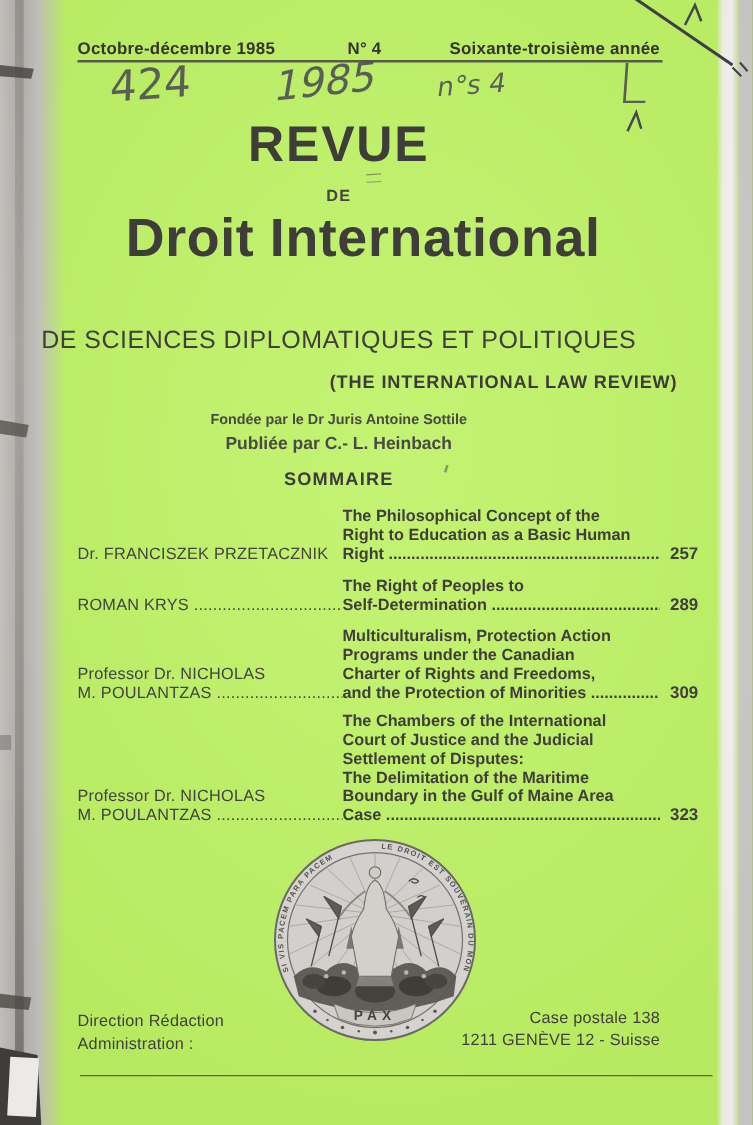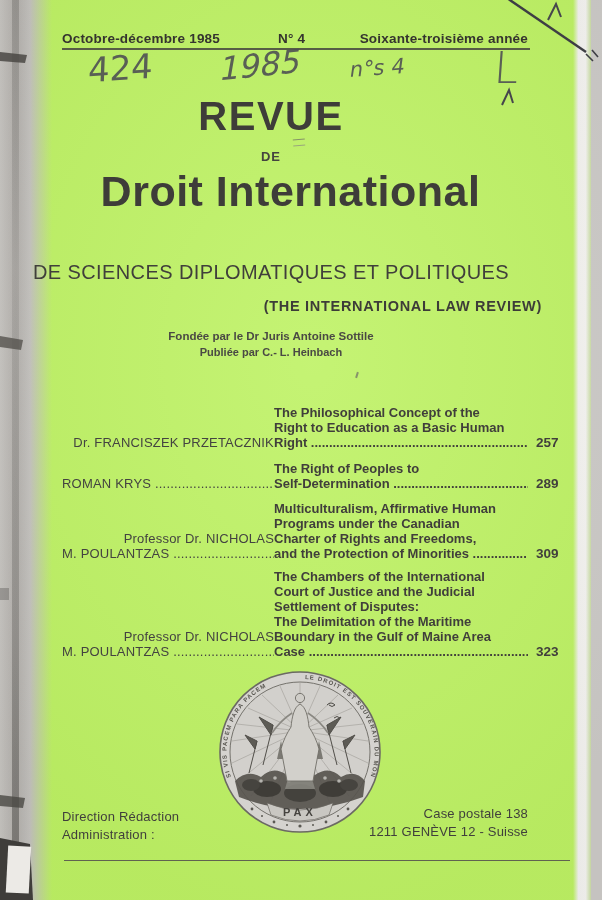--- a/index.html
+++ b/index.html
@@ -25,27 +25,27 @@
   .hdr-no{left:278px;}
   .hdr-year{right:74px;}
   .hdr-rule{position:absolute;left:62px;top:48px;width:468px;height:2px;background:#44433f;opacity:.85;}
   .title-main{position:absolute;left:0;right:60px;top:94px;text-align:center;font-size:40px;font-weight:bold;letter-spacing:1.5px;color:#3e3d39;}
   .title-de{position:absolute;left:0;right:60px;top:149px;text-align:center;font-size:13px;font-weight:bold;letter-spacing:1px;color:#45443f;}
   .title-sub{position:absolute;left:0;right:60px;top:167px;text-align:center;font-size:43px;font-weight:bold;letter-spacing:.5px;color:#3e3d39;margin-left:39px;}
   .artifact-tilde{position:absolute;left:293px;top:139px;width:12px;height:5px;border-top:1.6px solid #6e6c66;border-bottom:1.6px solid #8a8882;transform:rotate(-4deg);opacity:.7;}
   .series{position:absolute;left:0;right:60px;top:261px;text-align:center;font-size:20px;font-weight:400;letter-spacing:.4px;color:#403f3b;}
   .english{position:absolute;left:0;right:60px;top:298px;text-align:right;font-size:14.5px;font-weight:bold;letter-spacing:.7px;color:#3d3c38;}
   .founded{position:absolute;left:0;right:60px;top:330px;text-align:center;font-size:11.5px;font-weight:bold;color:#4a4944;}
-  .published{position:absolute;left:0;right:60px;top:346px;text-align:center;font-size:11px;font-weight:bold;color:#4a4944;}
+  .published{position:absolute;left:0;right:60px;top:346px;text-align:center;font-size:14px;font-weight:bold;color:#4a4944;}
   .sommaire{position:absolute;left:0;right:60px;top:376px;text-align:center;font-size:14.5px;font-weight:bold;letter-spacing:1px;color:#3d3c38;}
   .artifact-tick{position:absolute;left:356px;top:372px;width:2px;height:6px;background:#6e6c66;transform:rotate(18deg);opacity:.7;}
   
   .toc-row{position:absolute;left:62px;display:flex;width:516px;}
   .toc-authors{width:216px;align-self:flex-end;font-size:13px;letter-spacing:.2px;color:#444341;}
-  .toc-authors div{line-height:15px;white-space:nowrap;overflow:hidden;width:212px;text-align:right;}
+  .toc-authors div{line-height:15px;white-space:nowrap;overflow:hidden;width:212px;}
   .toc-titles{width:254px;font-size:13px;font-weight:bold;color:#403e3b;}
   .toc-titles div{line-height:15px;white-space:nowrap;overflow:hidden;width:254px;}
   .toc-page{width:46px;align-self:flex-end;font-size:13.5px;font-weight:bold;color:#413f3c;padding-left:8px;line-height:15px;}
   .row1{top:405px;} .row2{top:461px;} .row3{top:501px;} .row4{top:569px;}
   
   .foot{position:absolute;font-size:13px;color:#403f3c;letter-spacing:.2px;}
   .foot-l1{left:62px;top:809px;} .foot-l2{left:62px;top:827px;}
   .foot-r{right:74px;text-align:right;}
   .foot-r1{top:806px;} .foot-r2{top:824px;}
   .bottom-rule{position:absolute;left:64px;top:860px;width:506px;height:1.4px;background:#56544f;opacity:.9;}
@@ -82,20 +82,21 @@
 
   <div class="title-main">REVUE</div>
   <div class="artifact-tilde"></div>
   <div class="title-de">DE</div>
   <div class="title-sub">Droit International</div>
   <div class="series">DE SCIENCES DIPLOMATIQUES ET POLITIQUES</div>
   <div class="english">(THE INTERNATIONAL LAW REVIEW)</div>
   <div class="founded">Fondée par le Dr Juris Antoine Sottile</div>
   <div class="published">Publiée par C.- L. Heinbach</div>
 
+  <div class="sommaire">SOMMAIRE</div>
   <div class="artifact-tick"></div>
 
   <div class="toc-row row1">
     <div class="toc-authors">
       <div>Dr. FRANCISZEK PRZETACZNIK</div>
     </div>
     <div class="toc-titles">
       <div>The Philosophical Concept of the</div>
       <div>Right to Education as a Basic Human</div>
       <div>Right ...............................................................</div>
@@ -113,21 +114,21 @@
     </div>
     <div class="toc-page">289</div>
   </div>
 
   <div class="toc-row row3">
     <div class="toc-authors">
       <div>Professor Dr. NICHOLAS</div>
       <div>M. POULANTZAS .......................................</div>
     </div>
     <div class="toc-titles">
-      <div>Multiculturalism, Affirmative Human</div>
+      <div>Multiculturalism, Protection Action</div>
       <div>Programs under the Canadian</div>
       <div>Charter of Rights and Freedoms,</div>
       <div>and the Protection of Minorities ...............</div>
     </div>
     <div class="toc-page">309</div>
   </div>
 
   <div class="toc-row row4">
     <div class="toc-authors">
       <div>Professor Dr. NICHOLAS</div>

